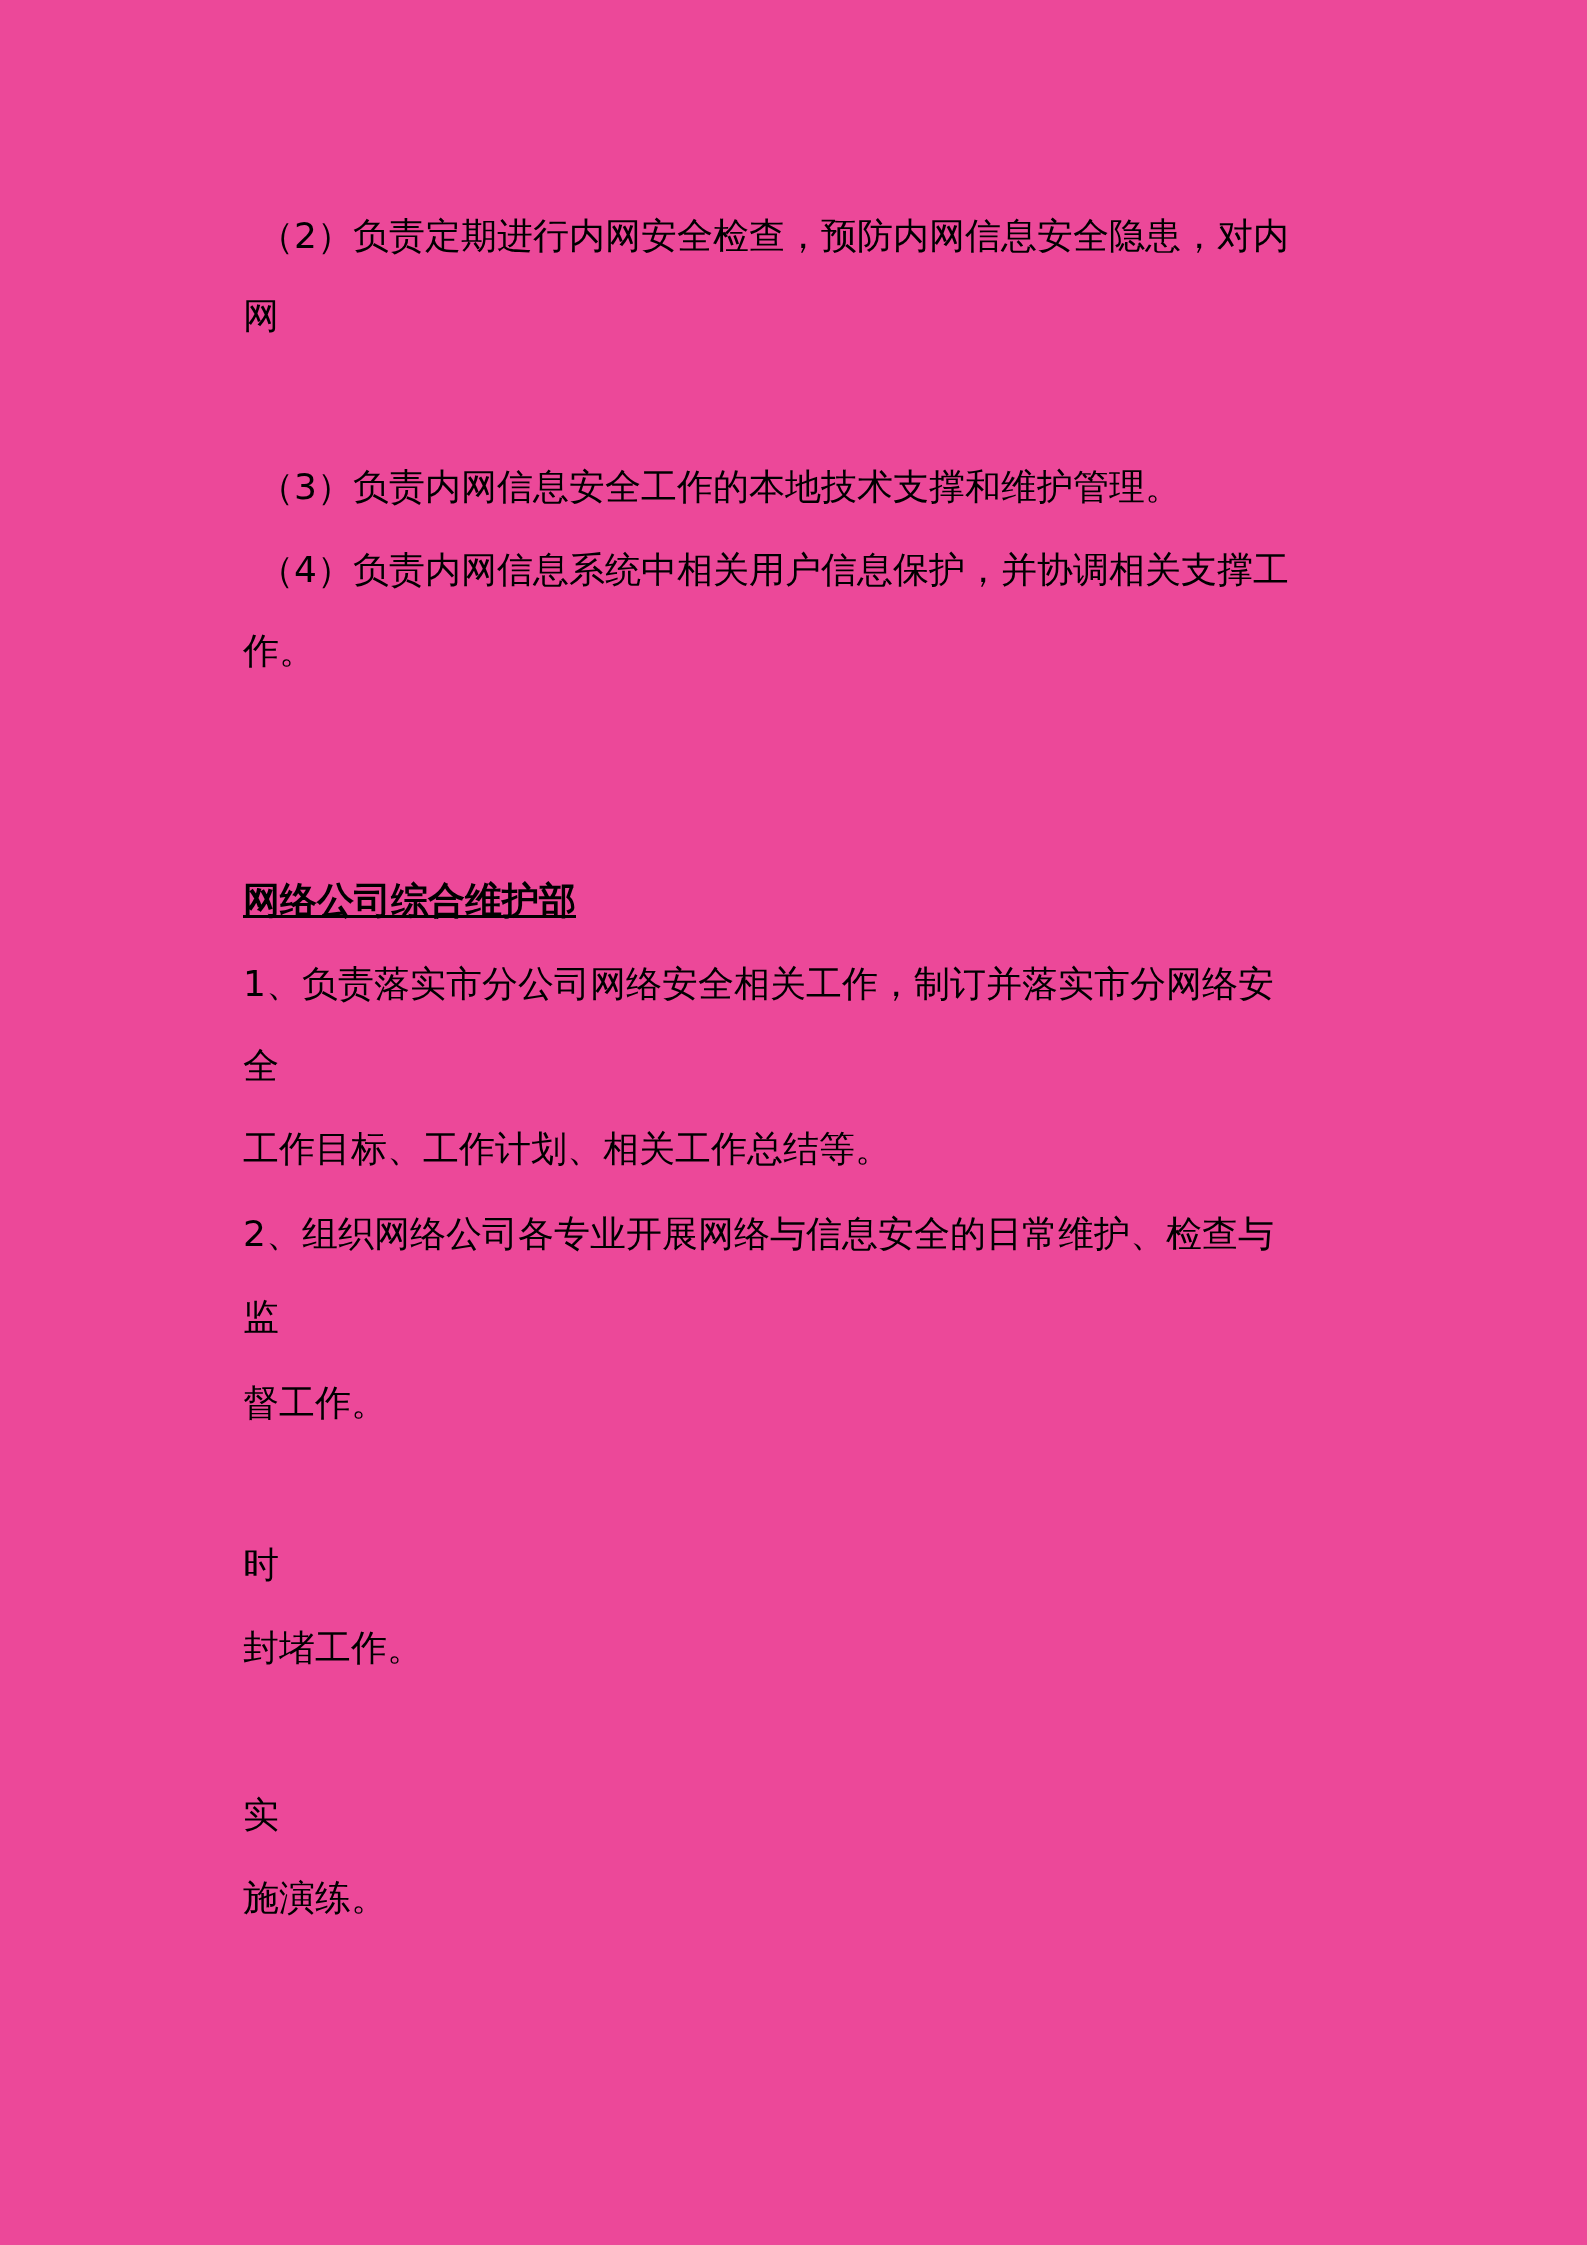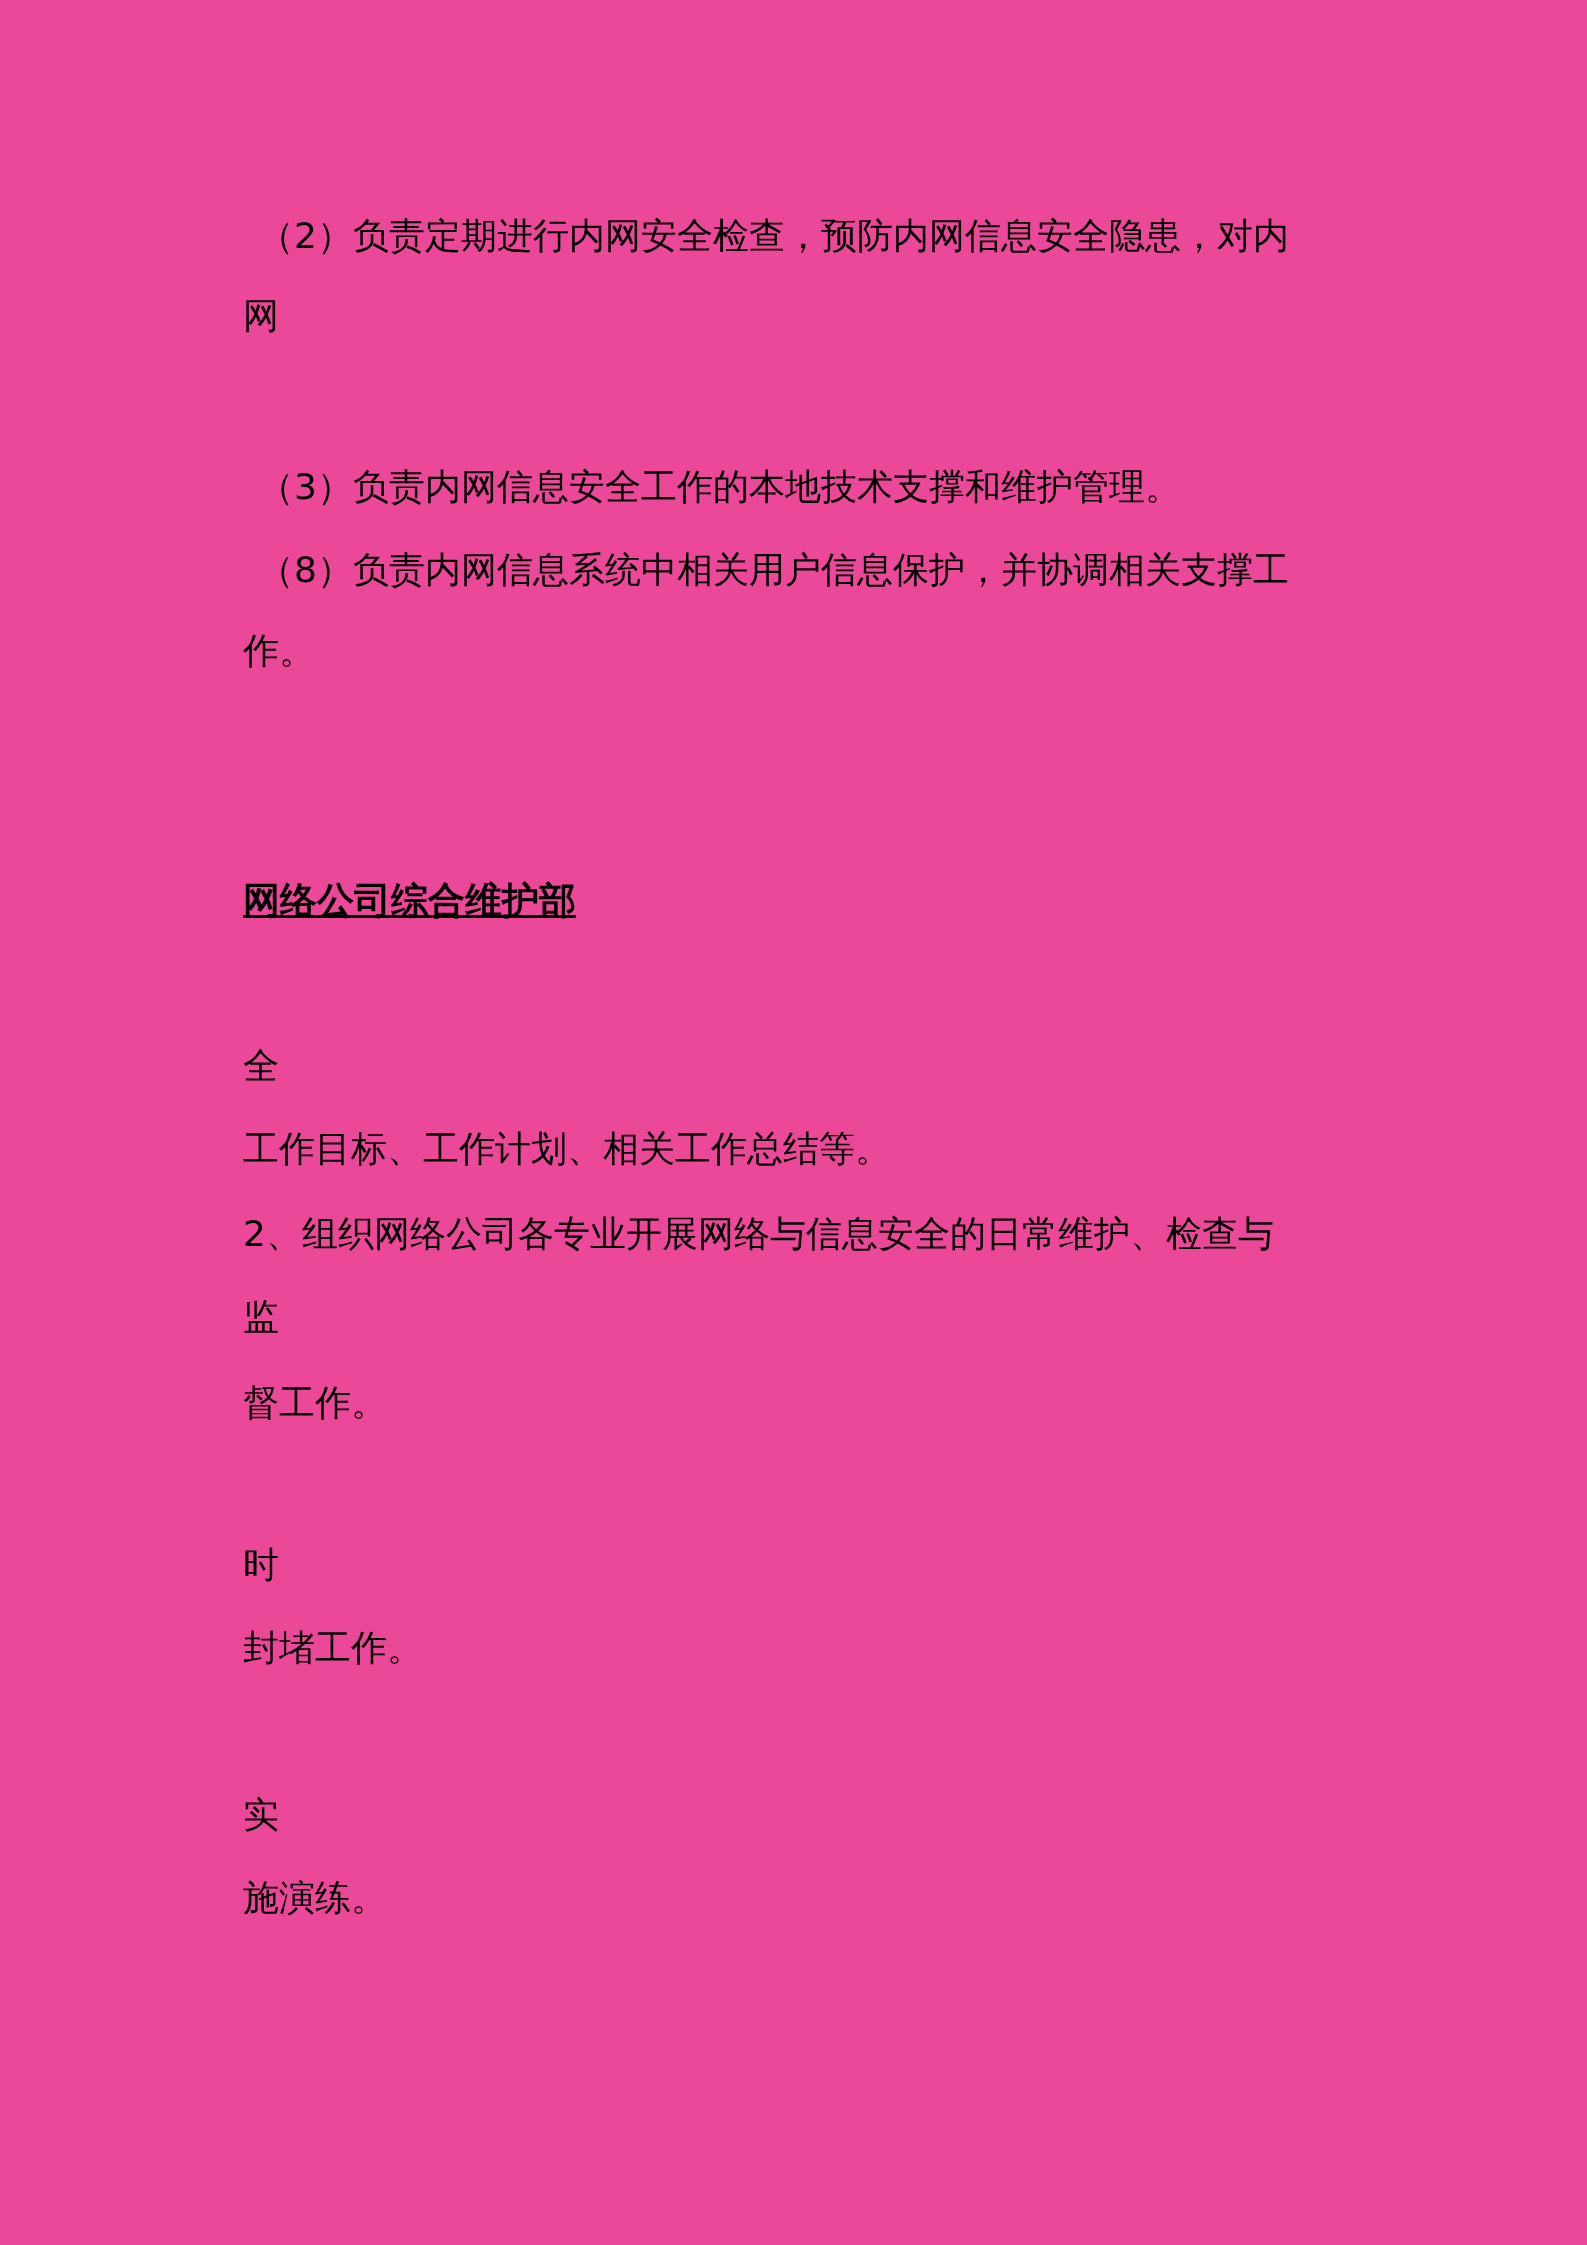--- a/index.html
+++ b/index.html
@@ -42,25 +42,26 @@
 </head>
 <body>
 
 <div class="page">
 
   <div class="line indent" style="top:215px">（2）负责定期进行内网安全检查，预防内网信息安全隐患，对内</div>
   <div class="line" style="top:295px">网</div>
 
   <div class="line indent" style="top:466px">（3）负责内网信息安全工作的本地技术支撑和维护管理。</div>
 
-  <div class="line indent" style="top:549px">（8）负责内网信息系统中相关用户信息保护，并协调相关支撑工</div>
+  <div class="line indent" style="top:549px">（4）负责内网信息系统中相关用户信息保护，并协调相关支撑工</div>
   <div class="line" style="top:630px">作。</div>
 
   <div class="line heading" style="top:880px">网络公司综合维护部</div>
 
+  <div class="line" style="top:963px">1、负责落实市分公司网络安全相关工作，制订并落实市分网络安</div>
   <div class="line" style="top:1045px">全</div>
   <div class="line" style="top:1128px">工作目标、工作计划、相关工作总结等。</div>
 
   <div class="line" style="top:1213px">2、组织网络公司各专业开展网络与信息安全的日常维护、检查与</div>
   <div class="line" style="top:1296px">监</div>
   <div class="line" style="top:1382px">督工作。</div>
 
   <div class="line" style="top:1544px">时</div>
   <div class="line" style="top:1627px">封堵工作。</div>
 

